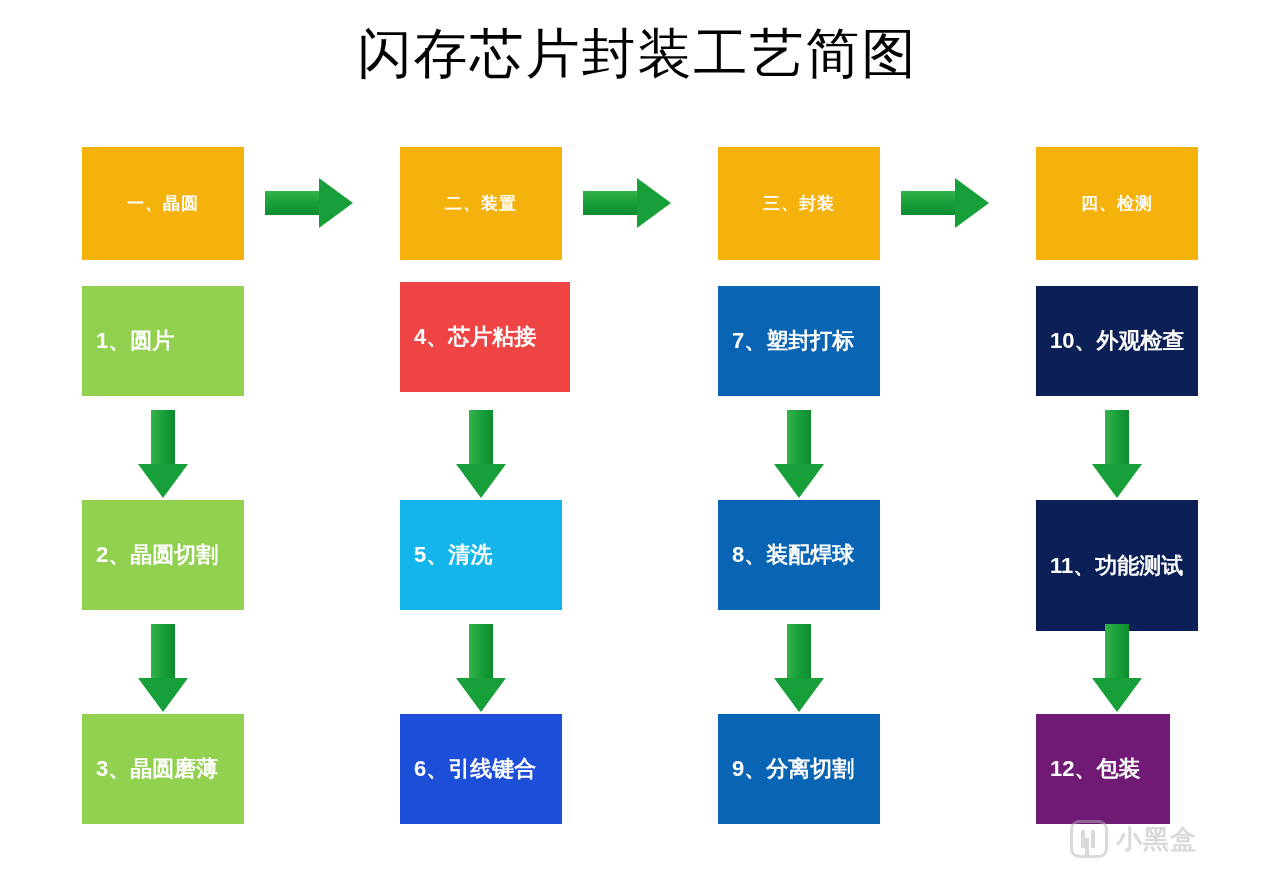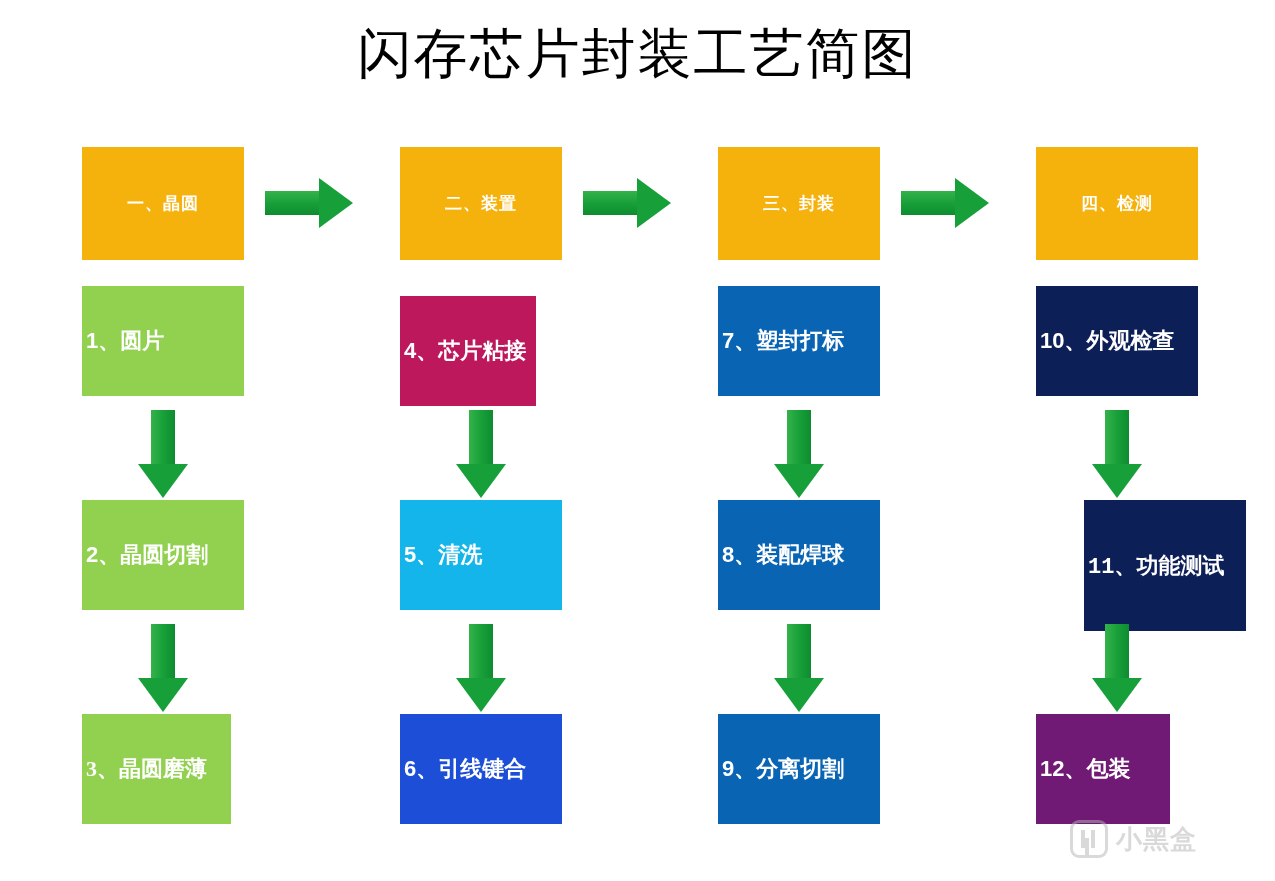--- a/index.html
+++ b/index.html
@@ -48,21 +48,21 @@
 
   .header-box {
     font-size: 17px;
     justify-content: center;
     letter-spacing: 1px;
   }
 
   .step-box {
     font-size: 22px;
     justify-content: flex-start;
-    padding-left: 4px;
+    padding-left: 14px;
   }
 
   
   .arrow-right {
     position: absolute;
   }
   .arrow-right .shaft {
     position: absolute;
     left: 0;
     top: 13px;
@@ -153,35 +153,35 @@
 </head>
 <body>
 
 <div id="canvas">
 
   <div class="title">闪存芯片封装工艺简图</div>
 
   <div class="box header-box" style="left:82px;top:147px;width:162px;height:113px;background:#f5b10c;">一、晶圆</div>
   <div class="box step-box" style="left:82px;top:286px;width:162px;height:110px;background:#92d050;">1、圆片</div>
   <div class="box step-box" style="left:82px;top:500px;width:162px;height:110px;background:#92d050;">2、晶圆切割</div>
-  <div class="box step-box" style="left:82px;top:714px;width:149px;height:110px;background:#92d050;font-family:Liberation Serif, serif;">3、晶圆磨薄</div>
+  <div class="box step-box" style="left:82px;top:714px;width:162px;height:110px;background:#92d050;">3、晶圆磨薄</div>
 
   <div class="box header-box" style="left:400px;top:147px;width:162px;height:113px;background:#f5b10c;">二、装置</div>
-  <div class="box step-box" style="left:400px;top:296px;width:136px;height:110px;background:#be185d;">4、芯片粘接</div>
+  <div class="box step-box" style="left:400px;top:282px;width:170px;height:110px;background:#ef4444;">4、芯片粘接</div>
   <div class="box step-box" style="left:400px;top:500px;width:162px;height:110px;background:#13b5ea;">5、清洗</div>
   <div class="box step-box" style="left:400px;top:714px;width:162px;height:110px;background:#1d4ed8;">6、引线键合</div>
 
   <div class="box header-box" style="left:718px;top:147px;width:162px;height:113px;background:#f5b10c;">三、封装</div>
   <div class="box step-box" style="left:718px;top:286px;width:162px;height:110px;background:#0a64b4;">7、塑封打标</div>
   <div class="box step-box" style="left:718px;top:500px;width:162px;height:110px;background:#0a64b4;">8、装配焊球</div>
   <div class="box step-box" style="left:718px;top:714px;width:162px;height:110px;background:#0a64b4;">9、分离切割</div>
 
   <div class="box header-box" style="left:1036px;top:147px;width:162px;height:113px;background:#f5b10c;">四、检测</div>
   <div class="box step-box" style="left:1036px;top:286px;width:162px;height:110px;background:#0d1f57;">10、外观检查</div>
-  <div class="box step-box" style="left:1084px;top:500px;width:162px;height:131px;background:#0d1f57;font-family:Liberation Mono, monospace;">11、功能测试</div>
+  <div class="box step-box" style="left:1036px;top:500px;width:162px;height:131px;background:#0d1f57;">11、功能测试</div>
   <div class="box step-box" style="left:1036px;top:714px;width:134px;height:110px;background:#701a75;">12、包装</div>
 
   <div class="arrow-right" style="left:265px;top:178px;width:90px;height:50px;">
     <div class="shaft"></div>
     <div class="head"></div>
   </div>
   <div class="arrow-right" style="left:583px;top:178px;width:90px;height:50px;">
     <div class="shaft"></div>
     <div class="head"></div>
   </div>

